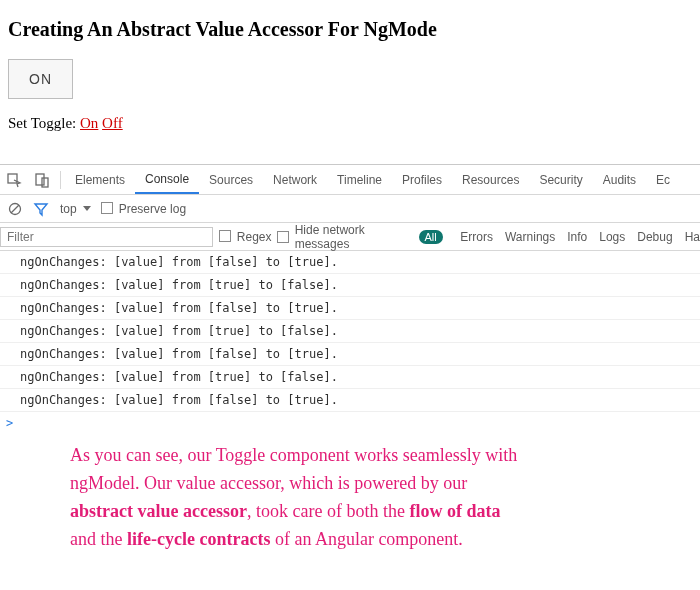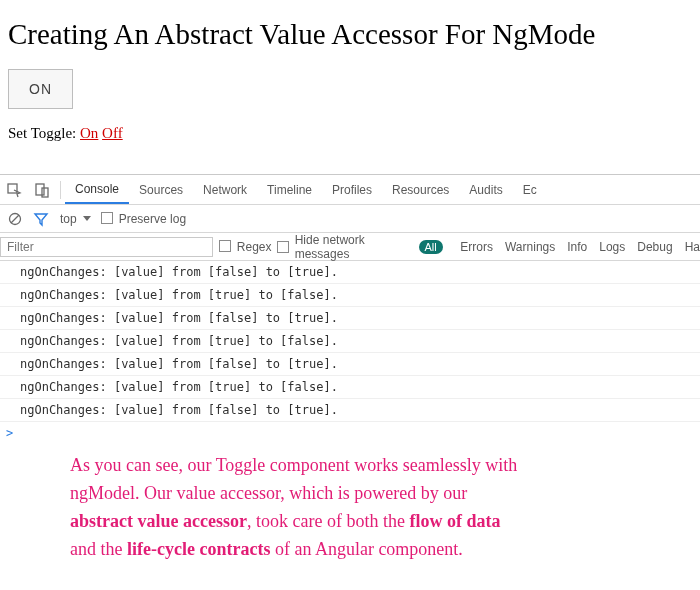--- a/index.html
+++ b/index.html
@@ -5,22 +5,22 @@
 * { box-sizing: border-box; }
 body {
   margin: 0;
   font-family: "Times New Roman", Times, serif;
   width: 700px;
   background: #fff;
   color: #000;
 }
 .page-top { padding: 8px 8px 0 8px; }
 h1 {
-  font-size: 29px;
-  font-weight: normal;
+  font-size: 20px;
+  font-weight: bold;
   margin: 10px 0 18px 0;
   white-space: nowrap;
   overflow: hidden;
 }
 .toggle-btn {
   display: inline-block;
   border: 1px solid #bdbdbd;
   background: #f7f7f7;
   color: #434343;
   font-family: "Helvetica Neue", Arial, sans-serif;
@@ -168,26 +168,28 @@
       </svg>
     </span>
     <span class="dt-icon">
       <svg class="svgicon" viewBox="0 0 16 16" fill="none" stroke="#6a6a6a" stroke-width="1.3">
         <rect x="2" y="2" width="8" height="11"></rect>
         <rect x="8" y="6" width="6" height="9"></rect>
       </svg>
     </span>
     <span style="width:1px;height:18px;background:#d7d7d7;margin:0 4px;"></span>
     <span id="tabs-host" style="display: flex; height: 100%;">
+        <span class="dt-tab">Elements</span>
         <span class="dt-tab active">Console</span>
         <span class="dt-tab">Sources</span>
         <span class="dt-tab">Network</span>
         <span class="dt-tab">Timeline</span>
         <span class="dt-tab">Profiles</span>
         <span class="dt-tab">Resources</span>
+        <span class="dt-tab">Security</span>
         <span class="dt-tab">Audits</span>
         <span class="dt-tab">Ec</span>
       </span>
   </div>
 
   <div class="dt-toolbar">
     <span class="dt-icon" style="width:22px">
       <svg class="svgicon" viewBox="0 0 16 16" fill="none" stroke="#6a6a6a" stroke-width="1.3">
         <circle cx="8" cy="8" r="5.5"></circle>
           <path d="M4 12 L12 4"></path>

